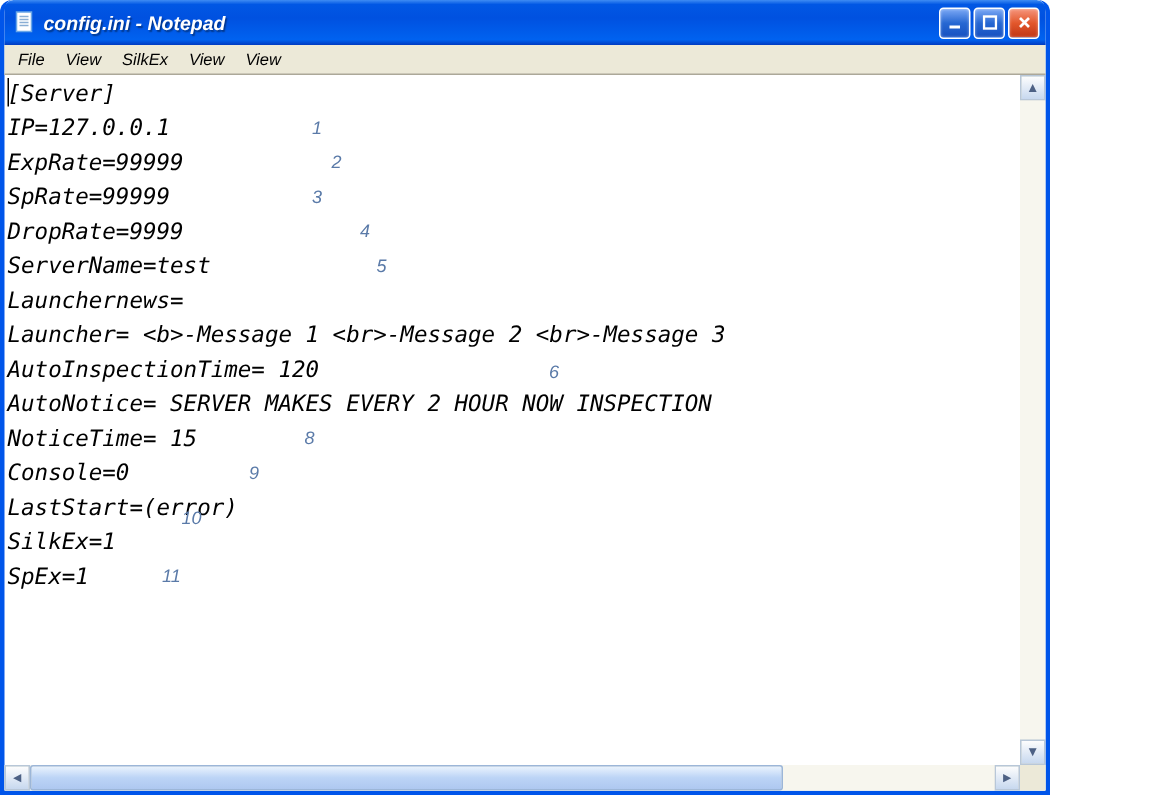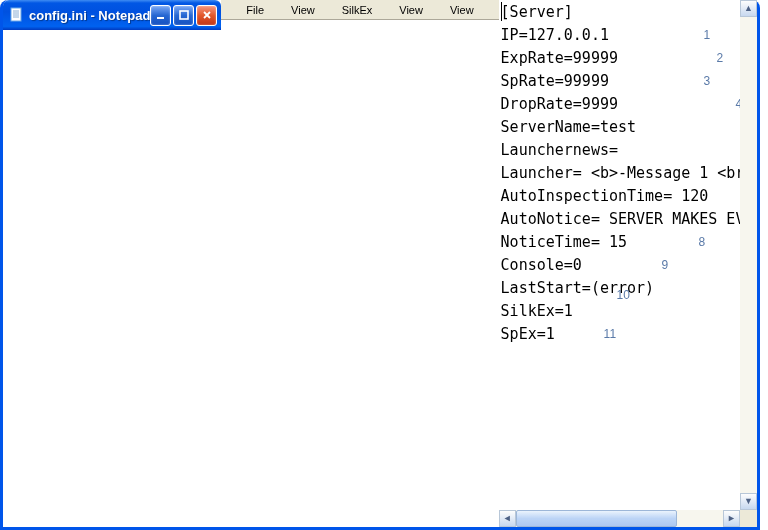--- a/index.html
+++ b/index.html
@@ -6,28 +6,29 @@
   body {
     margin: 0;
     padding: 0;
     font-family: "Tahoma", sans-serif;
     background: #ffffff;
     width: 768px;
     height: 530px;
     overflow: hidden;
   }
   .window {
-    width: 760px;
+    width: 700px;
     height: 530px;
     border: 3px solid #0055ea;
     border-top: none;
     border-radius: 8px 8px 0 0;
     background: #ffffff;
     display: flex;
-    flex-direction: row;
+    flex-direction: column;
+    font-style: italic;
   }
   .titlebar {
     height: 30px;
     background: linear-gradient(to bottom,
       #3f8cf3 0%,
       #0157e4 10%,
       #0051e0 40%,
       #0062f0 88%,
       #003ac0 100%);
     display: flex;
@@ -74,24 +75,23 @@
   .win-btn.close {
     background: linear-gradient(to bottom, #f5947b 0%, #e2572b 50%, #c03515 100%);
   }
   .win-btn svg { display:block; }
   .menubar {
     height: 20px;
     background: #ece9d8;
     border-bottom: 1px solid #aca899;
     display: flex;
     align-items: center;
-    padding: 0 18px;
+    padding: 0 2px;
     font-size: 11px;
     color: #000000;
-    gap: 13px;
   }
   .menu-item {
     padding: 2px 7px;
     cursor: default;
   }
   .client {
     flex: 1;
     display: flex;
     flex-direction: column;
     min-height: 0;

